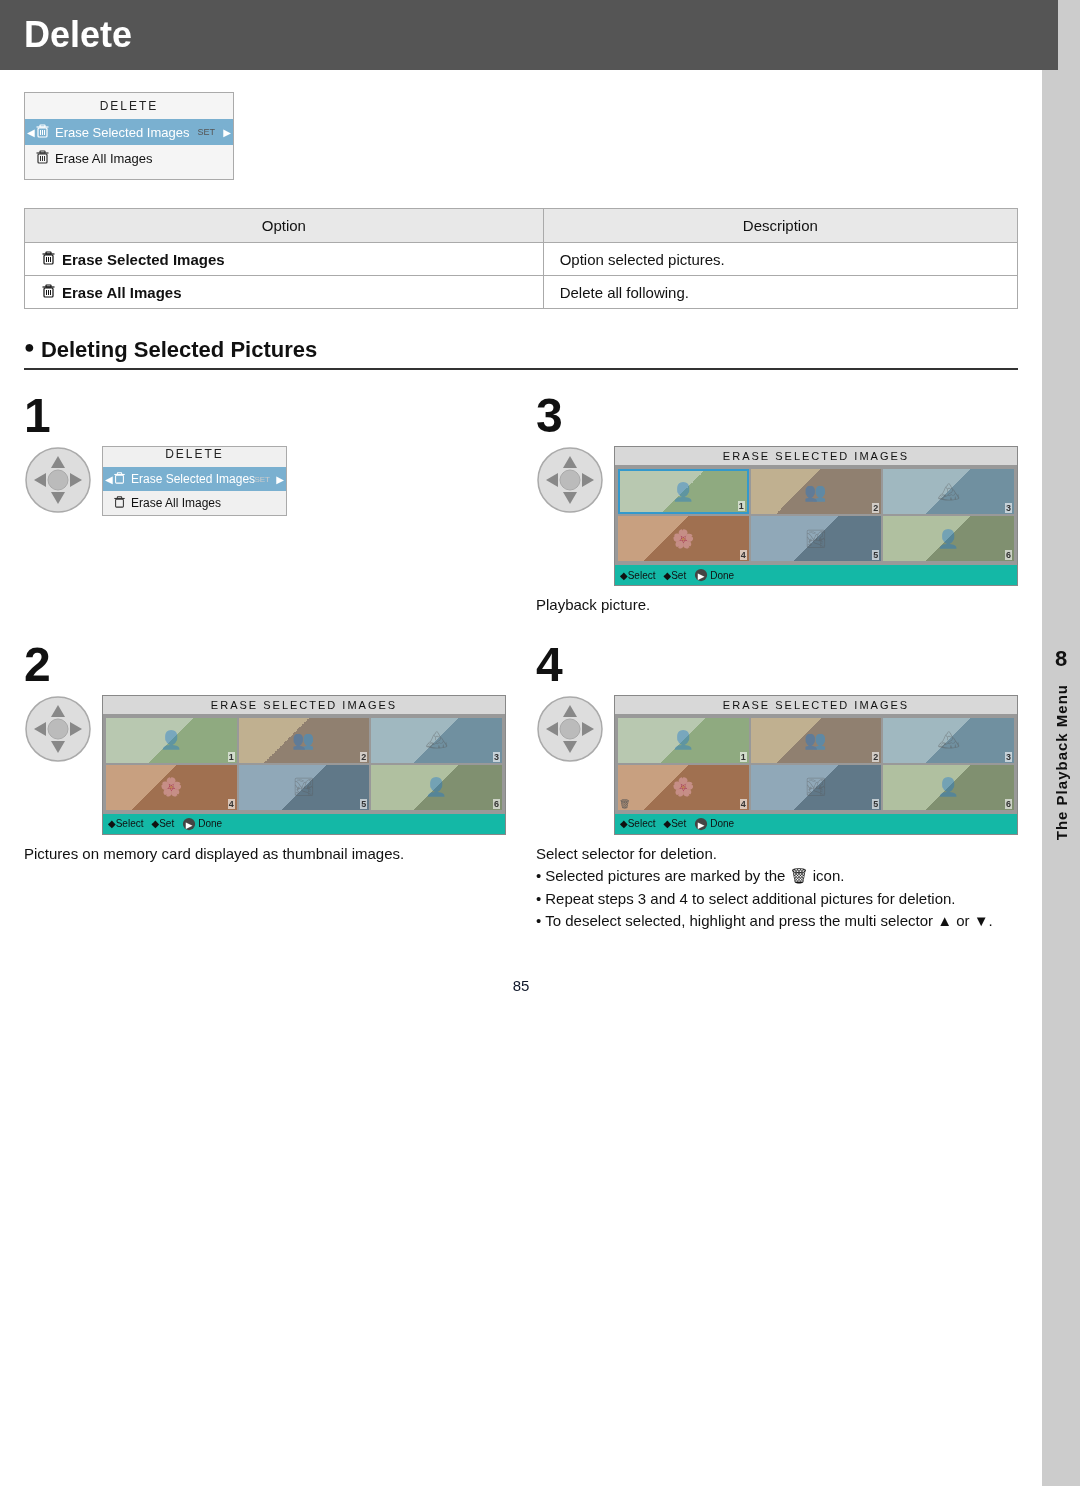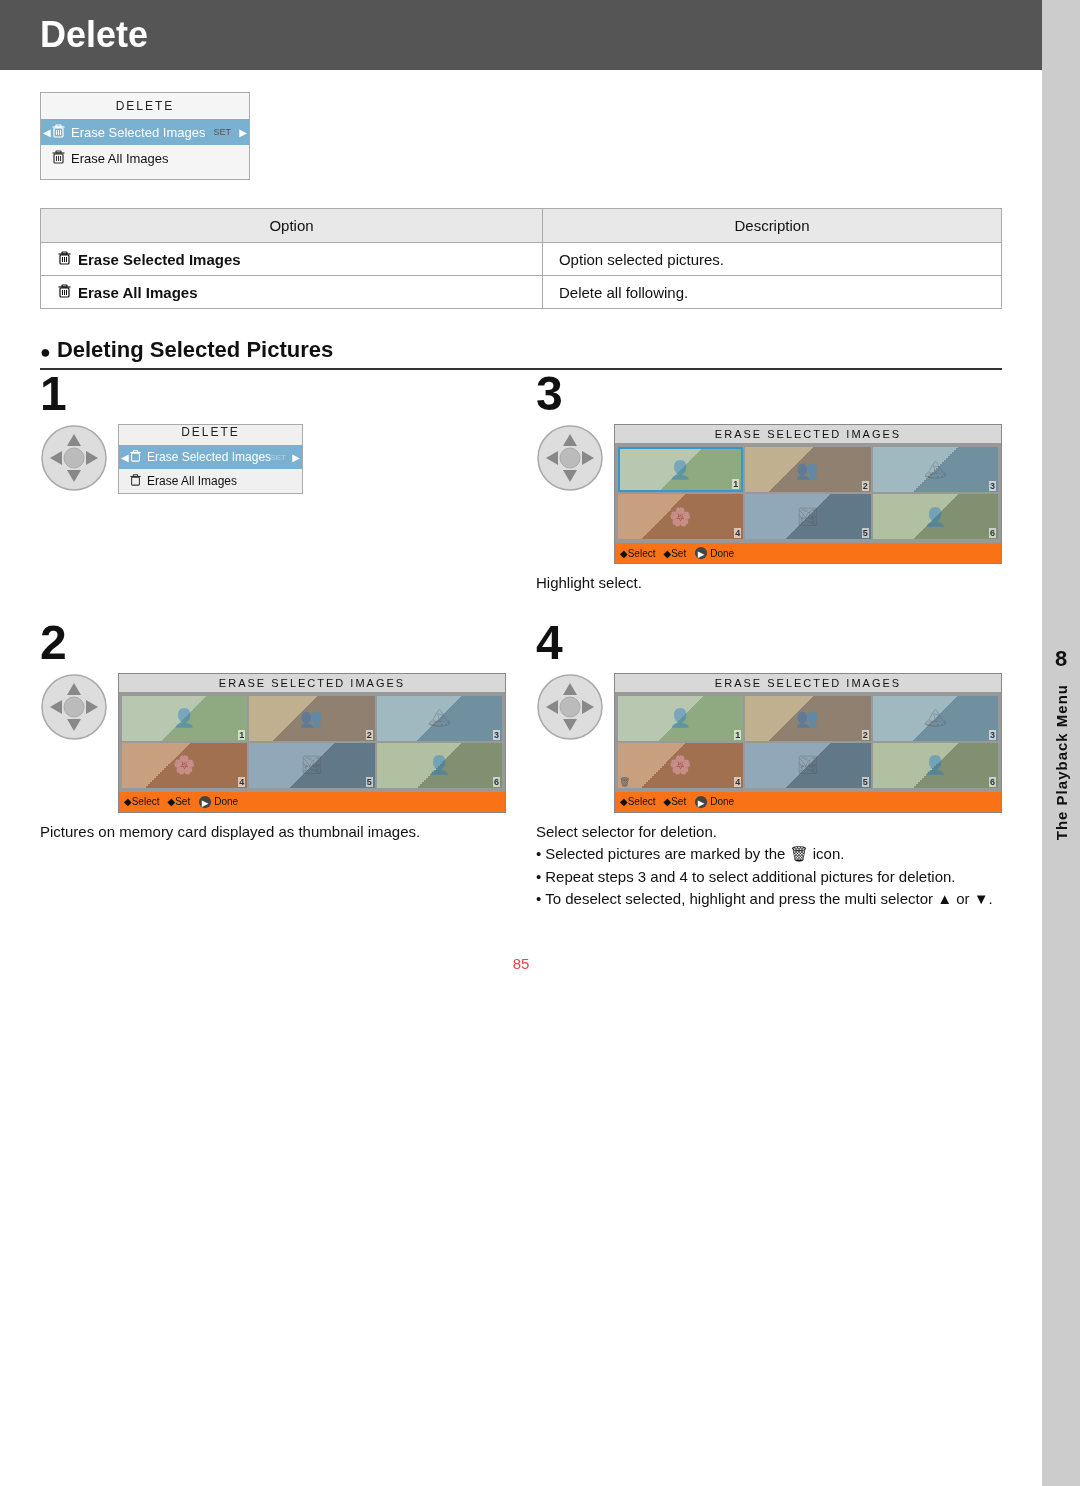--- a/index.html
+++ b/index.html
@@ -42,21 +42,21 @@
       letter-spacing: 1px;
     }
 
     
     .main {
       position: absolute;
       left: 0;
       top: 0;
       width: 1042px;
       height: 1194px;
-      padding: 0 40px;
+      padding: 0 24px;
     }
 
     
     .title-bar {
       background: #555;
       margin: 0 -40px;
       padding: 14px 40px;
       margin-bottom: 22px;
     }
     .title-bar h1 {
@@ -158,22 +158,23 @@
       gap: 6px;
       font-weight: bold;
     }
 
     
     .section-heading {
       font-size: 22px;
       font-weight: bold;
       border-bottom: 2px solid #333;
       padding-bottom: 5px;
-      display: flex;
-      align-items: flex-end;
+      margin-bottom: 22px;
+      display: flex;
+      align-items: flex-start;
       gap: 6px;
     }
     .section-heading::before {
       content: '●';
       font-size: 18px;
     }
 
     
     .steps-grid {
       display: grid;
@@ -282,41 +283,41 @@
       left: 1px;
       font-size: 9px;
     }
 
     .screen-footer {
       display: flex;
       gap: 8px;
       padding: 3px 5px;
       font-size: 10px;
       align-items: center;
-      background: #f97316;
+      background: #14b8a6;
       border-top: 1px solid #999;
     }
     .screen-footer-item {
       display: flex;
       align-items: center;
       gap: 2px;
     }
 
     
     .tc1 { background: linear-gradient(135deg, #b8c8b0 50%, #8faa80 50%); }
     .tc2 { background: linear-gradient(135deg, #c0b090 40%, #908070 40%); }
     .tc3 { background: linear-gradient(135deg, #a0b8c0 50%, #7090a0 50%); }
     .tc4 { background: linear-gradient(135deg, #c8a080 40%, #a07050 40%); }
     .tc5 { background: linear-gradient(135deg, #90a8b8 50%, #607888 50%); }
     .tc6 { background: linear-gradient(135deg, #b0c0a0 50%, #809070 50%); }
 
     .page-number {
       text-align: center;
       font-size: 15px;
-      color: #ef4444;
+      color: #0f172a;
       margin-top: 20px;
     }
 
     
     .small-menu-box {
       border: 1.5px solid #aaa;
       background: #f0f0f0;
       width: 185px;
       flex-shrink: 0;
     }
@@ -518,21 +519,21 @@
             <span class="screen-footer-item">
               <svg viewBox="0 0 16 16" width="14" height="14" style="vertical-align:middle">
                   <circle cx="8" cy="8" r="7" fill="#444"></circle>
                   <text x="8" y="12" text-anchor="middle" font-size="10" fill="white">▶</text>
                 </svg>
               Done
             </span>
           </div>
         </div>
       </div>
-      <div class="step-text">Highlight select.</div>
+      <div class="step-text">Playback picture.</div>
     </div>
 
     <div class="step-block">
       <div class="step-number">2</div>
       <div class="step-content">
 
         <div class="dpad">
           <svg viewBox="0 0 68 68" width="68" height="68">
             <circle cx="34" cy="34" r="32" fill="#ddd" stroke="#aaa" stroke-width="1.5"></circle>
             <polygon points="34,10 27,22 41,22" fill="#888"></polygon>

